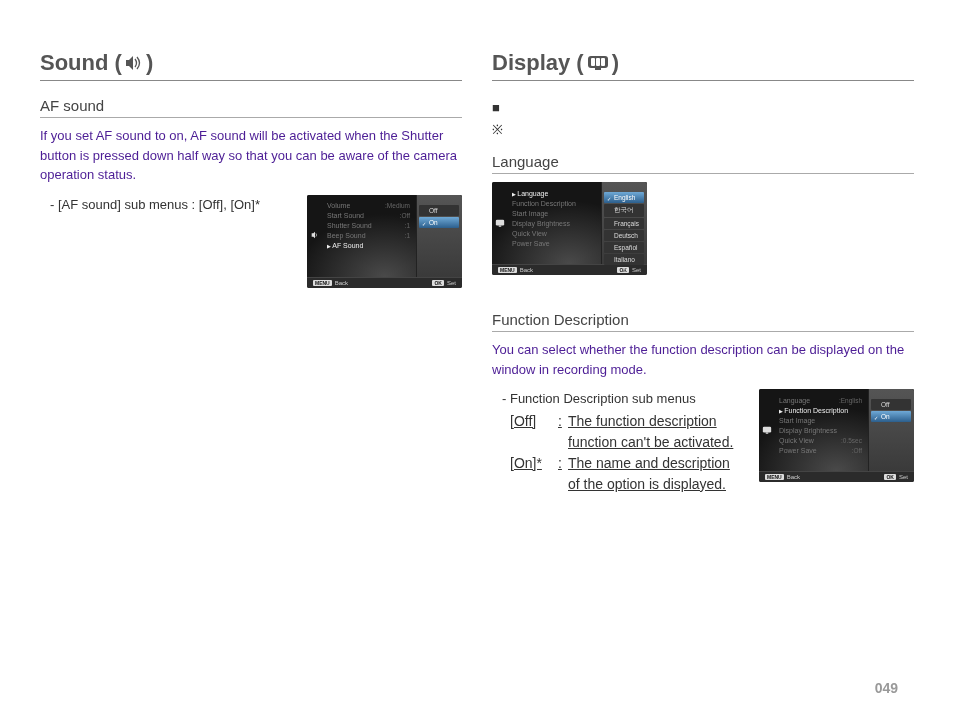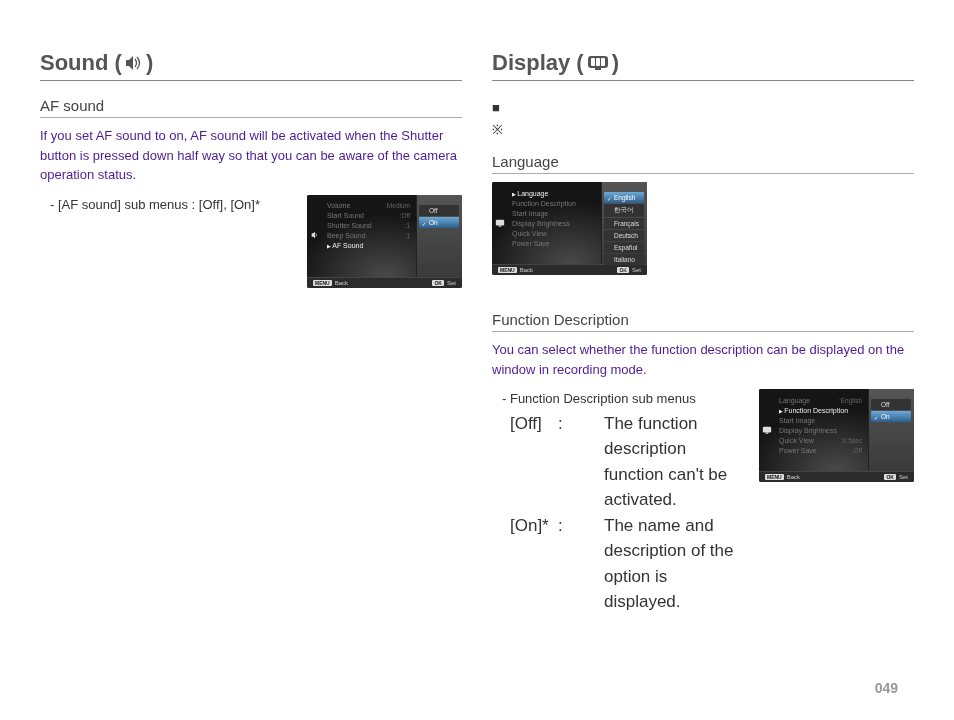--- a/index.html
+++ b/index.html
@@ -171,28 +171,29 @@
     color: #999;
     font-weight: bold;
     font-size: 14px;
   }
   .h-icon {
     display:inline-flex;
     align-items:center;
     justify-content:center;
   }
   .def-table {
-    font-size: 17px;
+    font-size: 14px;
     line-height:1.5;
     margin-left: 18px;
+    text-decoration: underline;
   }
   .def-row { display:flex; }
   .def-key { width:48px; flex-shrink:0; }
   .def-sep { width:10px; flex-shrink:0; }
-  .def-val { flex:1;margin-left:36px; }
+  .def-val { flex:1; }
   .section-gap { height: 24px; }
 </style>
 </head>
 <body>
 
 <div class="page">
 
   <div class="col">
     <div class="heading">
       <span>Sound (</span>

